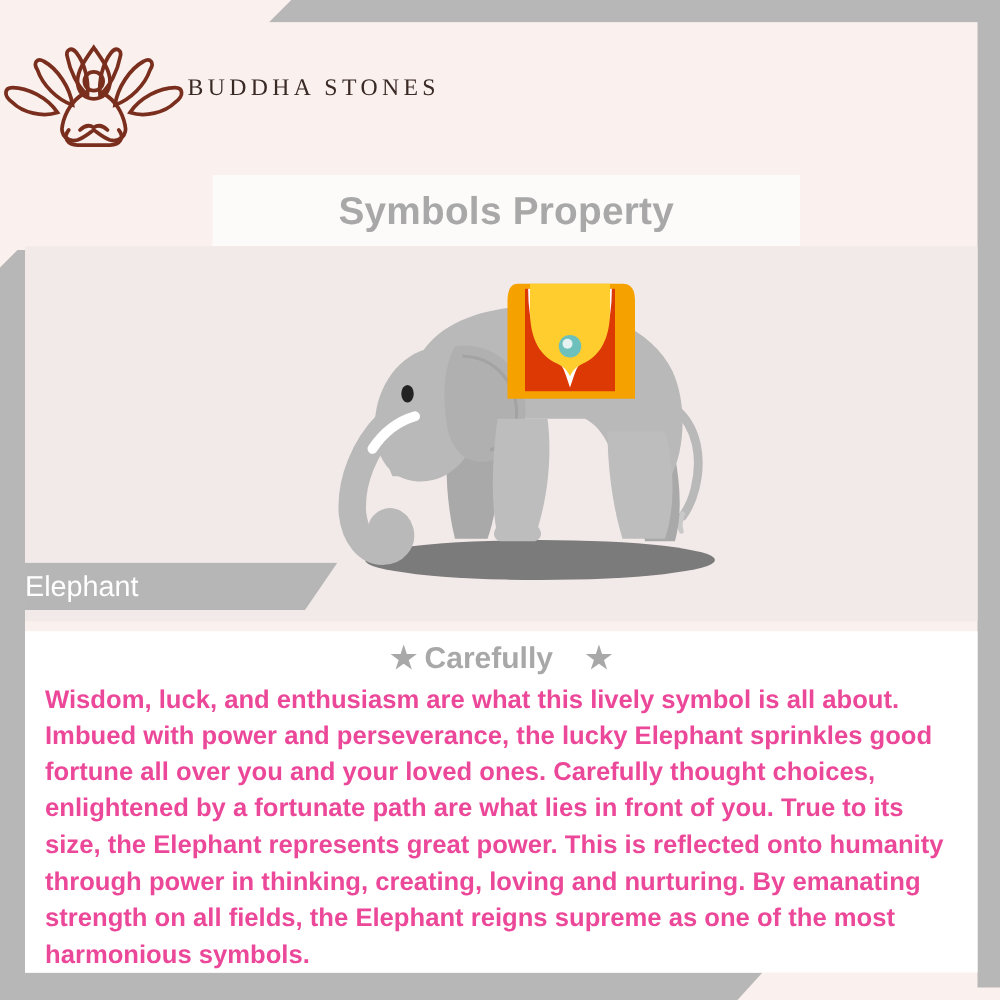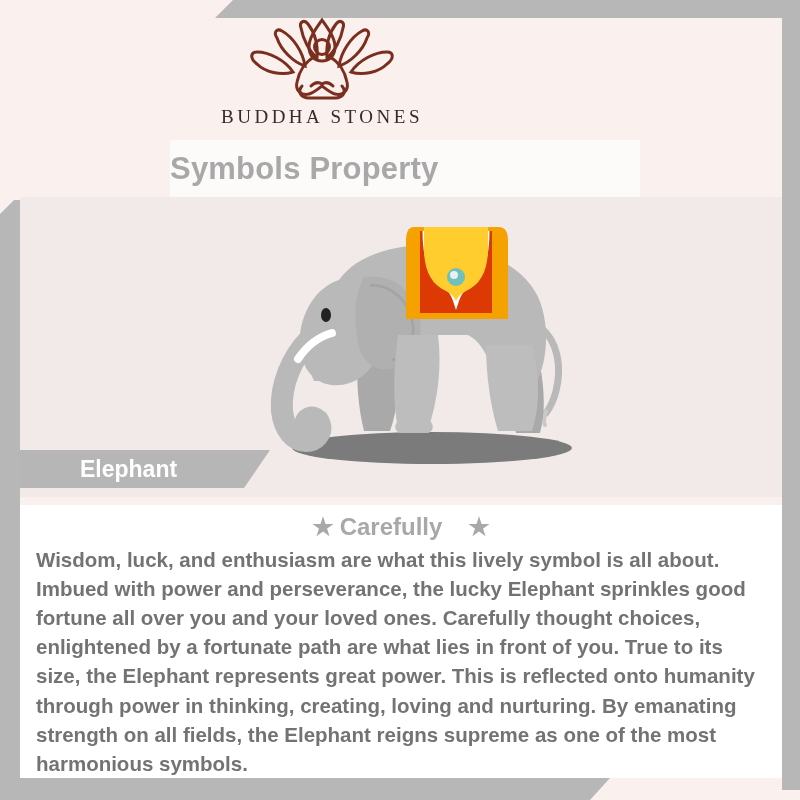--- a/index.html
+++ b/index.html
@@ -56,21 +56,21 @@
   }
 
   
   .header {
     position: absolute;
     top: 0;
     left: 0;
     width: 644px;
     height: 140px;
     display: flex;
-    flex-direction: column;
+    flex-direction: row;
     align-items: center;
     justify-content: flex-start;
   }
   .logo-mark {
     margin-top: 16px;
     width: 150px;
     height: 88px;
   }
   .brand-name {
     margin-top: 2px;
@@ -83,20 +83,21 @@
   
   .title-band {
     position: absolute;
     top: 140px;
     left: 170px;
     width: 470px;
     height: 57px;
     background: #fdfafa;
     display: flex;
     align-items: center;
+    justify-content: center;
   }
   .title-text {
     font-size: 31px;
     font-weight: bold;
     color: #a8a8a8;
     letter-spacing: 0.2px;
   }
 
   
   .illustration-band {
@@ -122,24 +123,23 @@
     top: 450px;
     left: 20px;
     width: 250px;
     height: 38px;
     background: #b6b6b6;
     clip-path: polygon(0 0, 100% 0, calc(100% - 26px) 100%, 0 100%);
     display: flex;
     align-items: center;
   }
   .name-tag-text {
-    margin-left: 60px;
     color: #ffffff;
     font-size: 23px;
-    font-weight: bold;
+    font-weight: normal;
   }
 
   
   .content-panel {
     position: absolute;
     top: 505px;
     left: 20px;
     width: 762px;
     height: 273px;
     background: #ffffff;
@@ -162,21 +162,21 @@
   .star-icon {
     font-size: 24px;
     line-height: 1;
     color: #a8a8a8;
   }
   .body-text {
     margin: 4px 14px 0 16px;
     font-size: 20.5px;
     font-weight: bold;
     line-height: 1.42;
-    color: #737373;
+    color: #ec4899;
     text-align: left;
   }
 </style>
 </head>
 <body>
 
 <div class="page">
 
   <div class="gray-top-bar"></div>
   <div class="gray-right-bar"></div>

